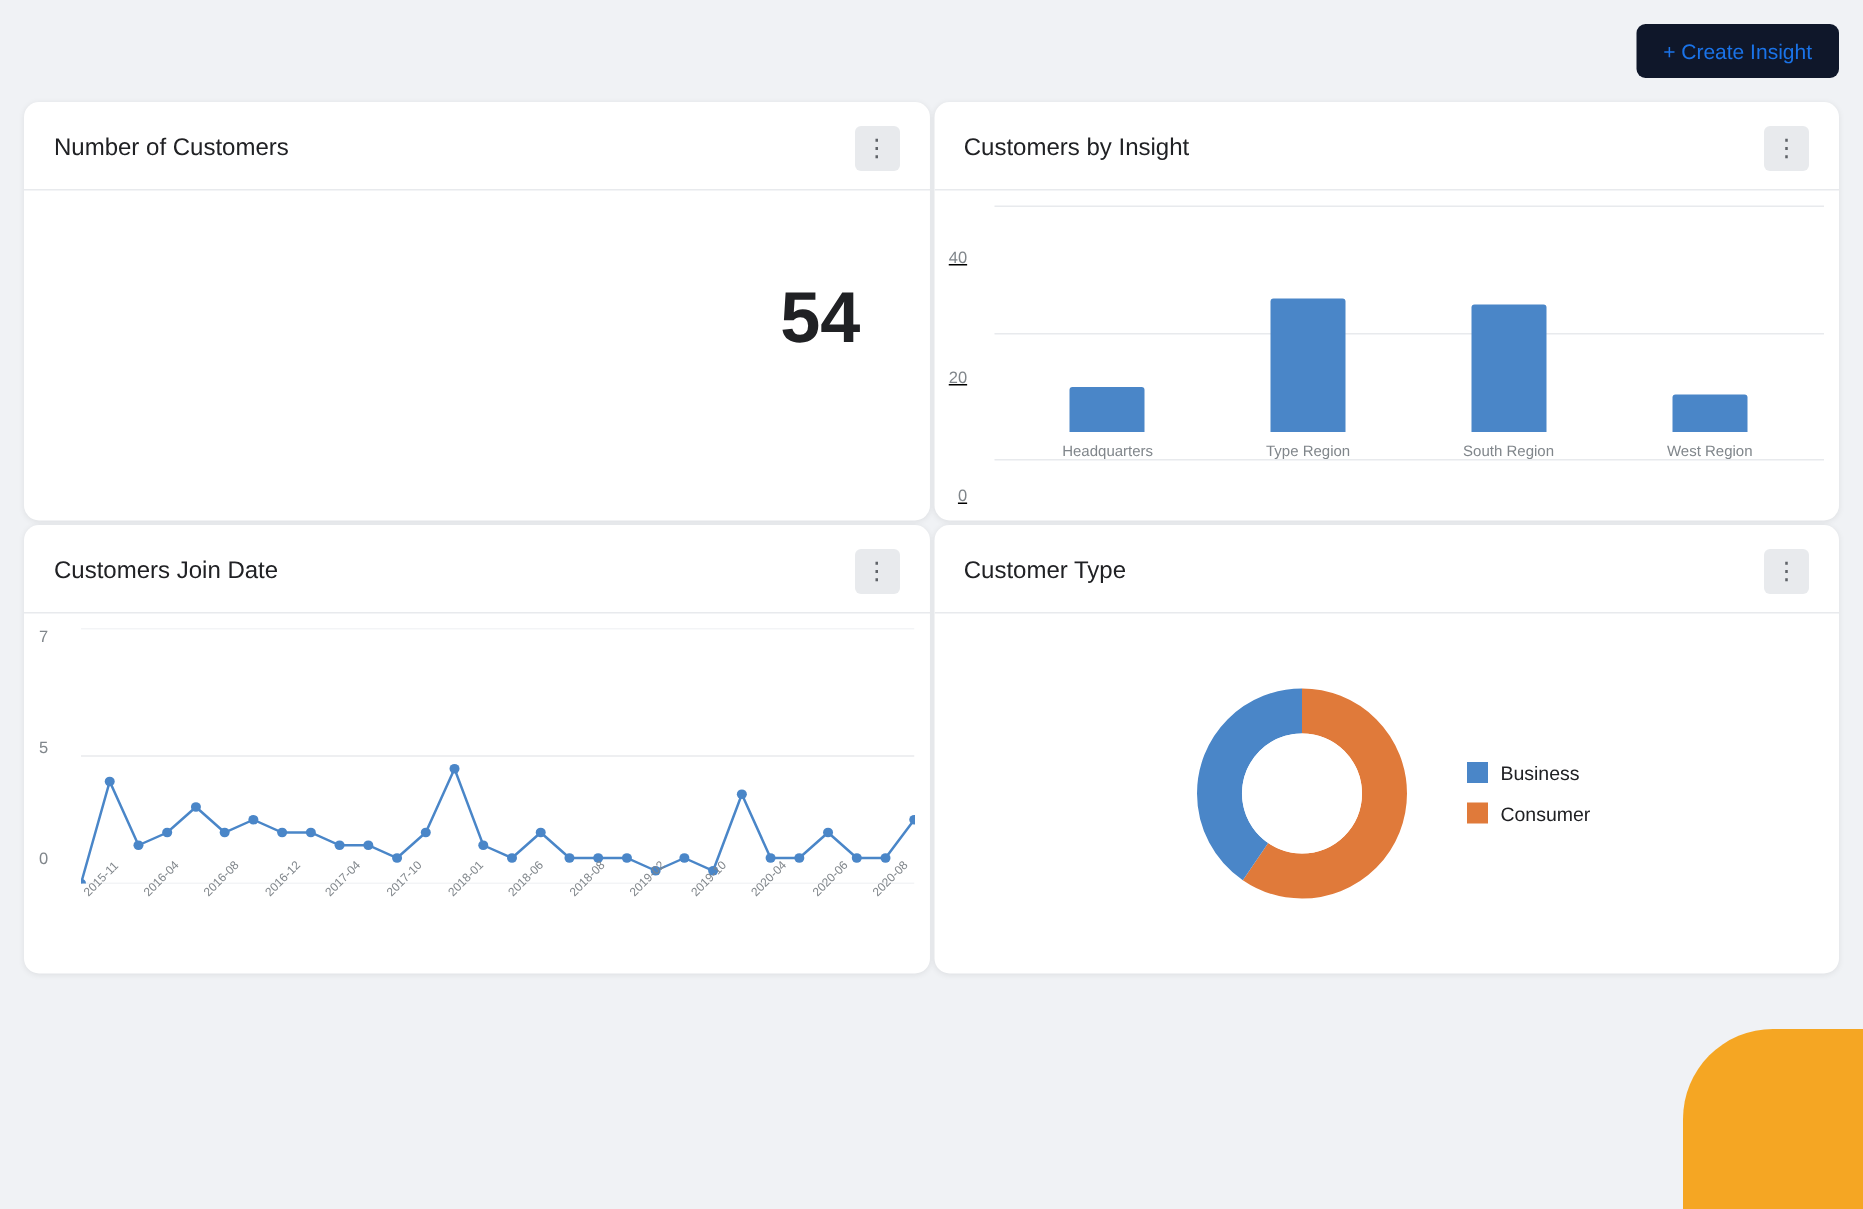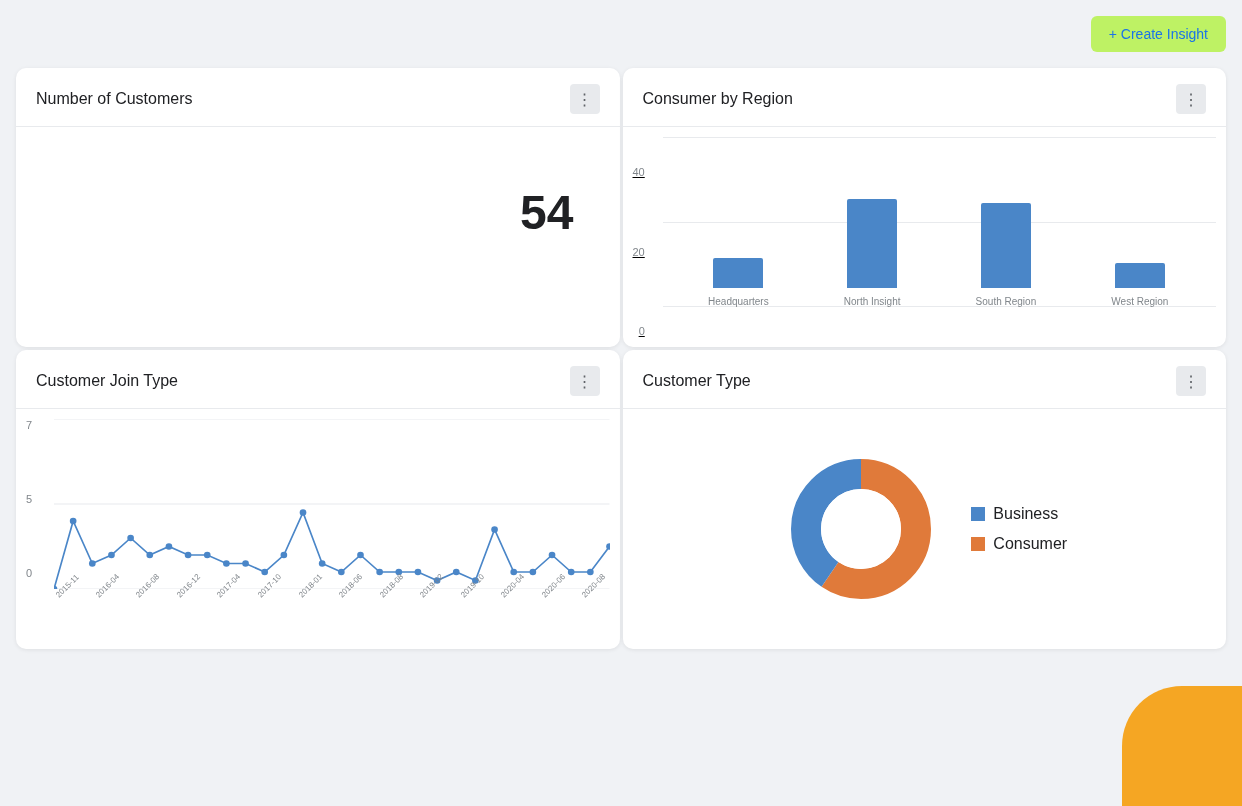--- a/index.html
+++ b/index.html
@@ -20,21 +20,21 @@
       background: #F5A623;
       border-radius: 60px 0 0 0;
       z-index: 0;
     }
     .top-bar {
       display: flex;
       justify-content: flex-end;
       margin-bottom: 16px;
     }
     .create-insight-btn {
-      background: #bef264;
+      background: #0f172a;
       color: #1a73e8;
       border: none;
       border-radius: 6px;
       padding: 10px 18px;
       font-size: 14px;
       font-weight: 500;
       cursor: pointer;
       display: flex;
       align-items: center;
       gap: 6px;
@@ -229,23 +229,22 @@
       height: 160px;
       flex-shrink: 0;
     }
     .donut-legend {
       display: flex;
       flex-direction: column;
       gap: 12px;
     }
     .legend-item {
       display: flex;
-      align-items: center;
       gap: 8px;
-      font-size: 16px;
+      font-size: 13px;
       color: #202124;
       font-weight: 500;
     }
     .legend-color {
       width: 14px;
       height: 14px;
       flex-shrink: 0;
     }
   </style>
 </head>
@@ -262,21 +261,21 @@
   <div class="card">
     <div class="card-header">
       <span class="card-title">Number of Customers</span>
       <button class="menu-btn">⋮</button>
     </div>
     <div class="number-display">54</div>
   </div>
 
   <div class="card">
     <div class="card-header">
-      <span class="card-title">Consumer by Region</span>
+      <span class="card-title">Customers by Insight</span>
       <button class="menu-btn">⋮</button>
     </div>
     <div class="bar-chart-container">
       <div class="bar-chart">
 
         <div class="grid-lines">
           <div class="grid-line"></div>
           <div class="grid-line"></div>
           <div class="grid-line"></div>
         </div>
@@ -287,38 +286,38 @@
           <span class="y-label">0</span>
         </div>
 
         <div class="bars-row" id="bars-container">
         <div class="bar-group">
       <div class="bar" style="width:50px;height:29.749999999999996px;background:#4a86c8;"></div>
       <span class="bar-label">Headquarters</span>
     </div>
             <div class="bar-group">
       <div class="bar" style="width:50px;height:89.25px;background:#4a86c8;"></div>
-      <span class="bar-label">North Insight</span>
+      <span class="bar-label">Type Region</span>
     </div>
             <div class="bar-group">
       <div class="bar" style="width:50px;height:85px;background:#4a86c8;"></div>
       <span class="bar-label">South Region</span>
     </div>
             <div class="bar-group">
       <div class="bar" style="width:50px;height:25.5px;background:#4a86c8;"></div>
       <span class="bar-label">West Region</span>
     </div>
           </div>
       </div>
     </div>
   </div>
 
   <div class="card">
     <div class="card-header">
-      <span class="card-title">Customer Join Type</span>
+      <span class="card-title">Customers Join Date</span>
       <button class="menu-btn">⋮</button>
     </div>
     <div class="line-chart-container">
       <div class="line-chart-wrap">
         <div class="lc-y-labels">
           <span class="lc-y-label">7</span>
           <span class="lc-y-label">5</span>
           <span class="lc-y-label">0</span>
         </div>
         <div class="lc-svg-area">

